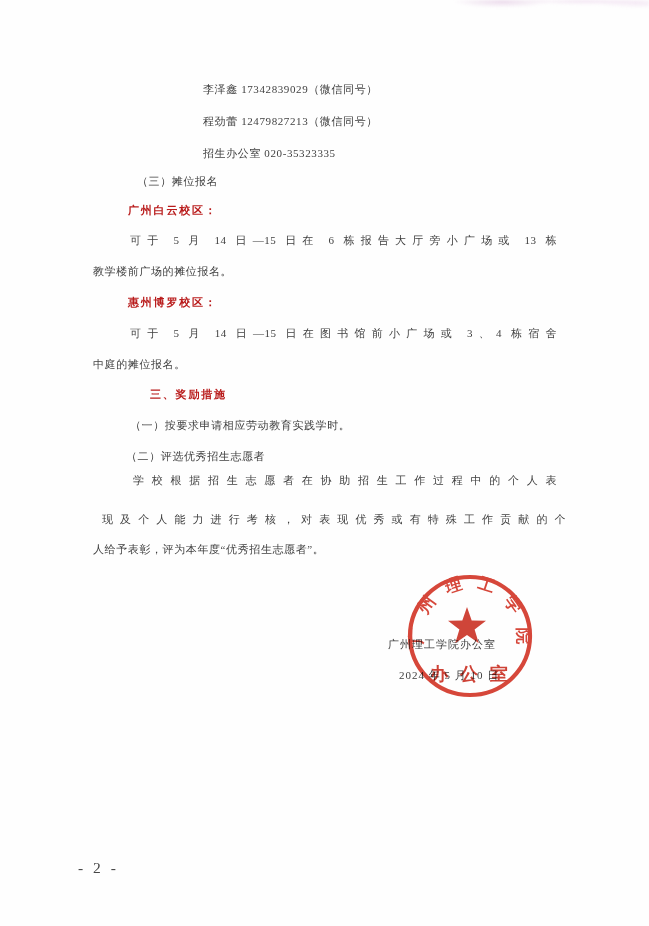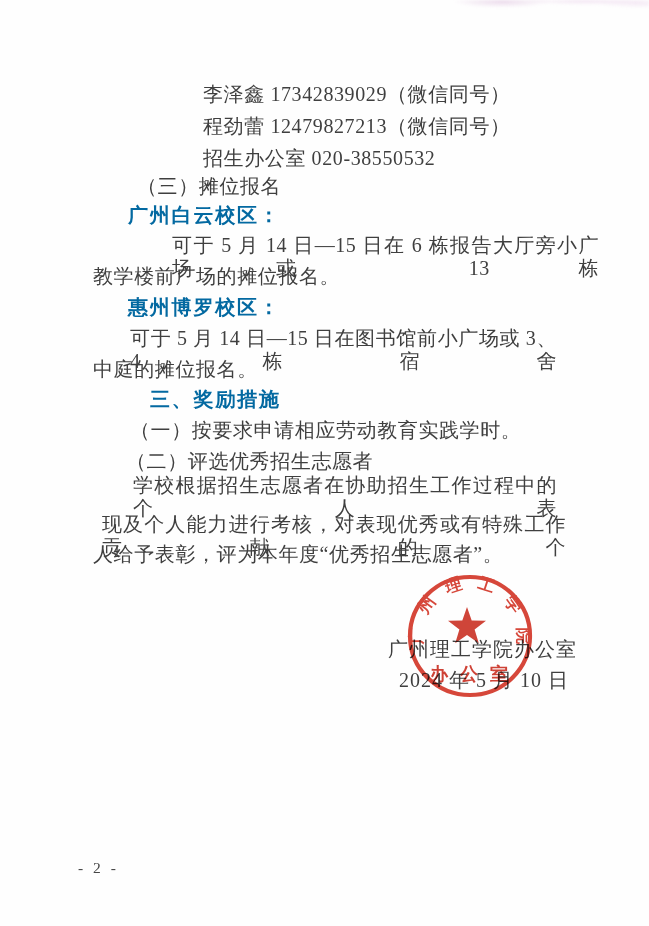--- a/index.html
+++ b/index.html
@@ -11,29 +11,29 @@
     position: relative;
     width: 649px;
     height: 926px;
     background: #fefefe;
     overflow: hidden;
     font-family: "Liberation Serif", serif;
     color: #3f3f3f;
   }
   .line {
     position: absolute;
-    font-size: 20px;
+    font-size: 11px;
     line-height: 1.15;
     white-space: nowrap;
     letter-spacing: 0.6px;
   }
   .bold {
     font-family: "Liberation Sans", sans-serif;
     font-weight: bold;
-    color: #0369a1;
+    color: #b91c1c;
     letter-spacing: 1.8px;
   }
   .just {
     white-space: normal;
     text-align: justify;
     text-align-last: justify;
     letter-spacing: 0.5px;
   }
   .pagenum {
     font-size: 15.5px;
@@ -79,26 +79,26 @@
 </style>
 </head>
 <body>
 
 <div class="page">
 
   <div class="artifact-top"></div>
 
   <div class="line" style="left:203px; top:83px;">李泽鑫 17342839029（微信同号）</div>
   <div class="line" style="left:203px; top:115px;">程劲蕾 12479827213（微信同号）</div>
-  <div class="line" style="left:203px; top:147px;">招生办公室 020-38550532</div>
+  <div class="line" style="left:203px; top:147px;">招生办公室 020-35323335</div>
 
   <div class="line" style="left:137px; top:175px;text-align:center;">（三）摊位报名</div>
 
   <div class="line bold" style="left:128px; top:204px;">广州白云校区：</div>
-  <div class="line just" style="left:130px; top:234px; width:427px;margin-left:42px;">可于 5 月 14 日—15 日在 6 栋报告大厅旁小广场或 13 栋</div>
+  <div class="line just" style="left:130px; top:234px; width:427px;">可于 5 月 14 日—15 日在 6 栋报告大厅旁小广场或 13 栋</div>
   <div class="line" style="left:93px; top:265px;">教学楼前广场的摊位报名。</div>
 
   <div class="line bold" style="left:128px; top:296px;">惠州博罗校区：</div>
   <div class="line just" style="left:130px; top:327px; width:427px;">可于 5 月 14 日—15 日在图书馆前小广场或 3、4 栋宿舍</div>
   <div class="line" style="left:93px; top:358px;">中庭的摊位报名。</div>
 
   <div class="line bold" style="left:126px; top:388px;margin-left:24px;">三、奖励措施</div>
   <div class="line" style="left:130px; top:419px;">（一）按要求申请相应劳动教育实践学时。</div>
   <div class="line" style="left:126px; top:450px;text-align:center;">（二）评选优秀招生志愿者</div>
   <div class="line just" style="left:133px; top:474px; width:424px;">学校根据招生志愿者在协助招生工作过程中的个人表</div>

